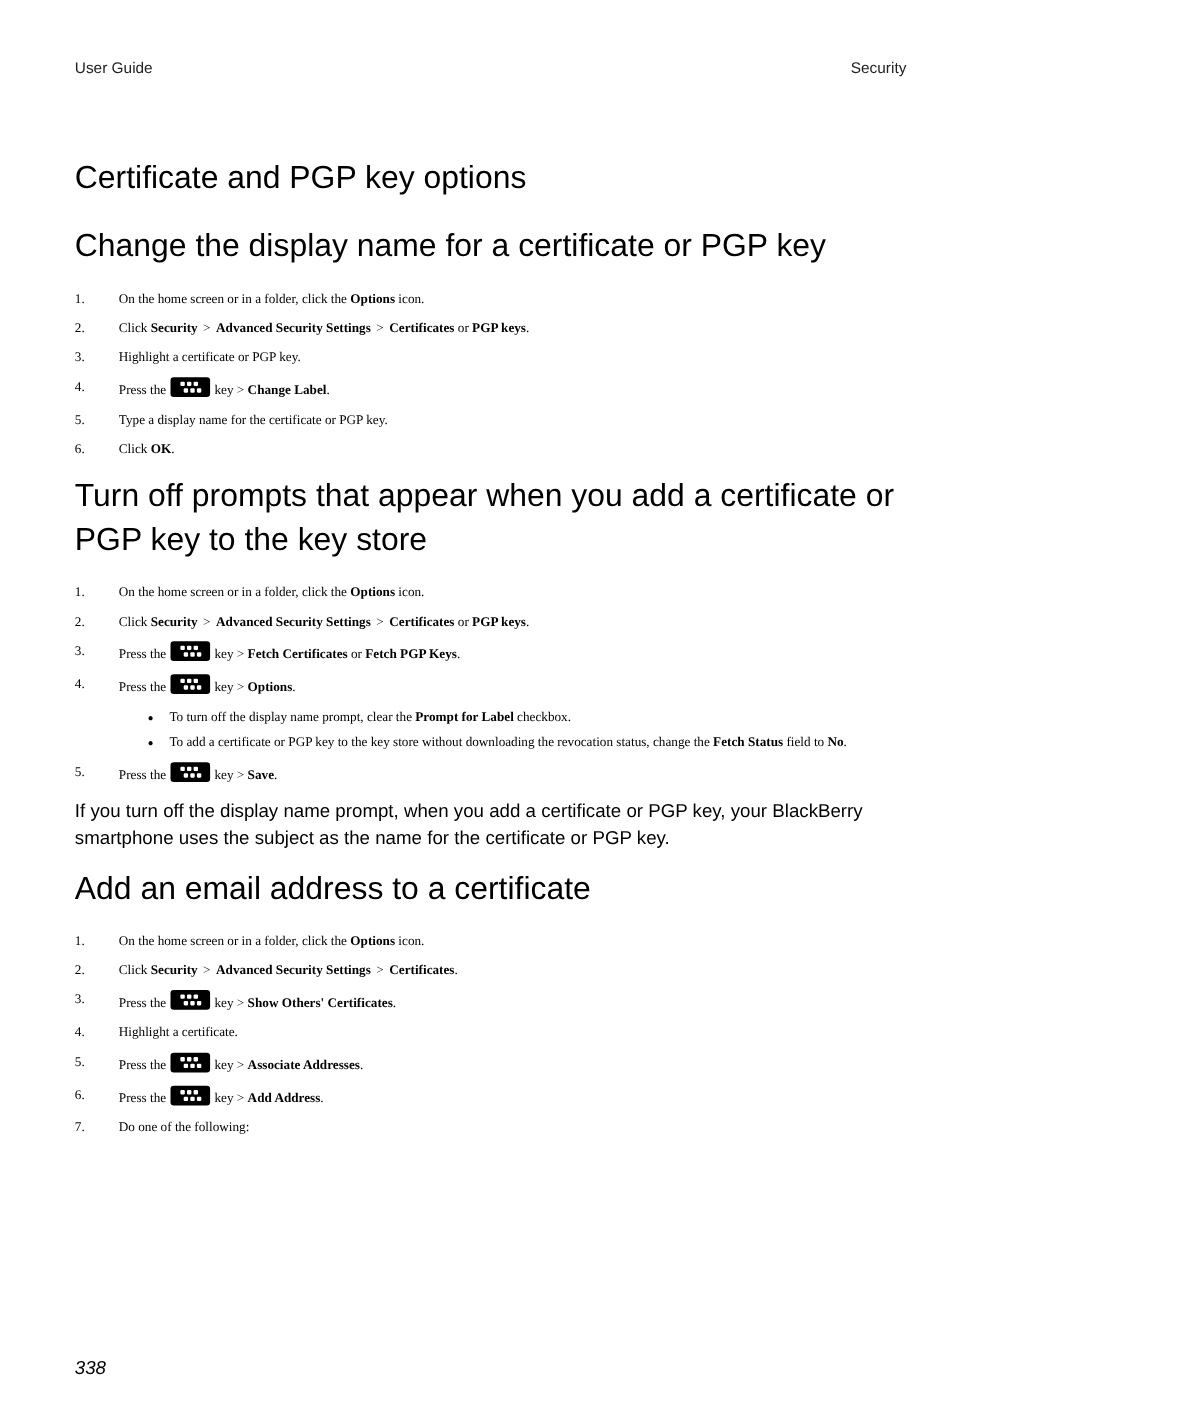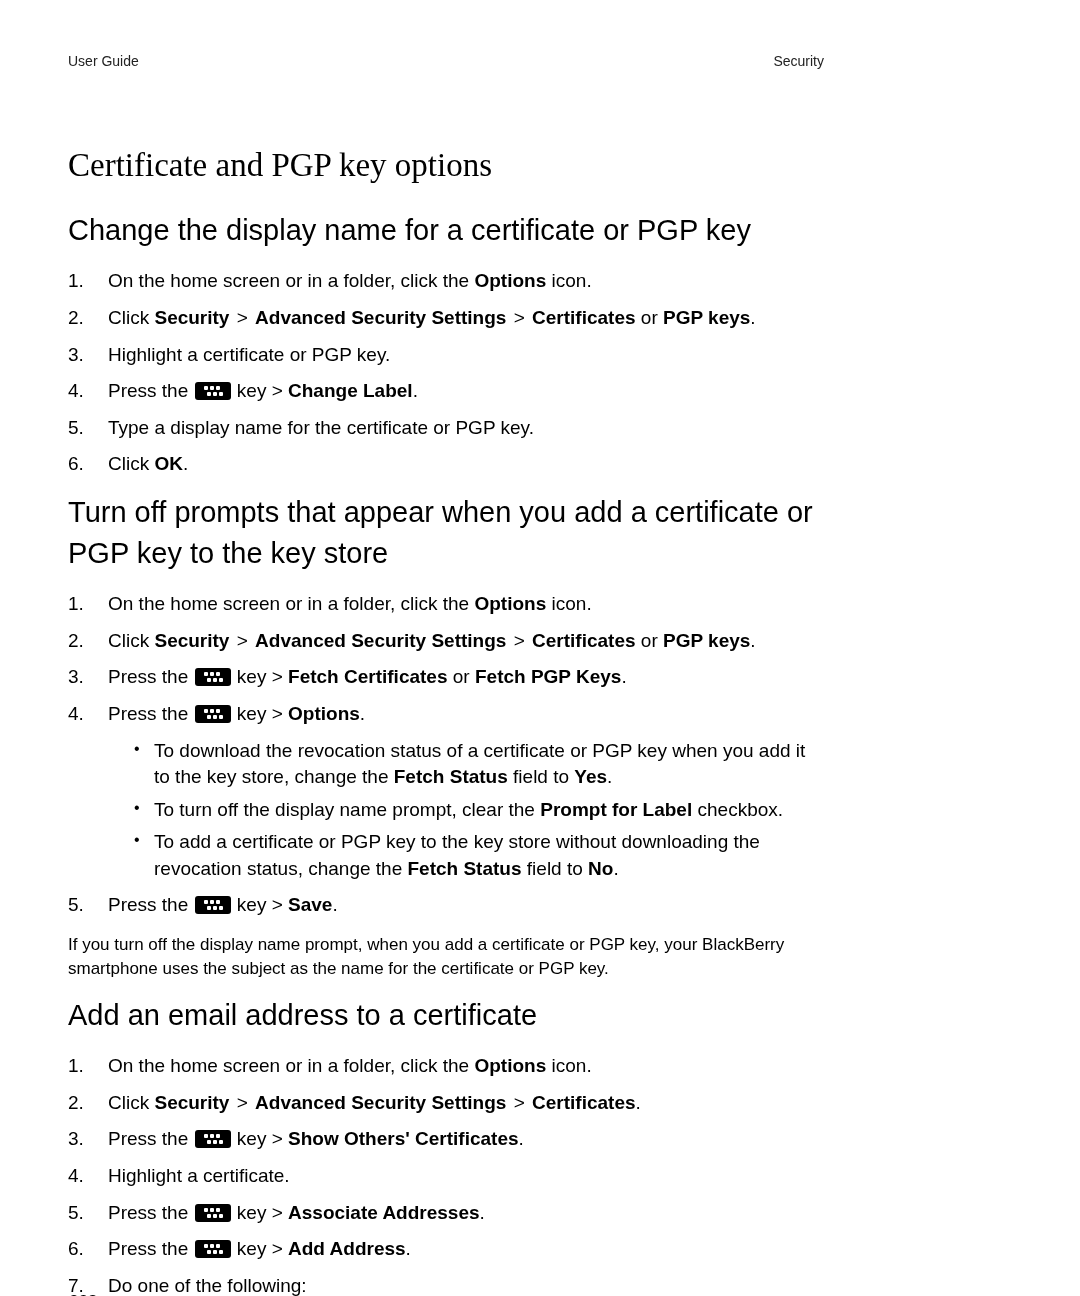--- a/index.html
+++ b/index.html
@@ -20,41 +20,41 @@
   }
   .running-header {
     display: flex;
     justify-content: space-between;
     font-size: 14px;
     color: #222;
     margin-bottom: 70px;
   }
   h1 {
     font-weight: 400;
-    font-size: 33px;
+    font-size: 29px;
     margin: 0 0 22px 0;
-    font-family: Liberation Serif, serif;
   }
   h2 {
     font-weight: 400;
     font-size: 29px;
     margin: 0 0 18px 0;
   }
   ol.steps {
     margin: 0 0 14px 0;
     padding-left: 0;
     list-style: none;
     counter-reset: step;
   }
   ol.steps > li {
     counter-increment: step;
     position: relative;
     padding-left: 40px;
     margin: 0 0 10px 0;
-    font-size: 19px;
+    font-size: 12px;
+    font-family: Liberation Serif, serif;
   }
   ol.steps > li::before {
     content: counter(step) ".";
     position: absolute;
     left: 0;
     top: 0;
   }
   ul.sub {
     list-style: none;
     margin: 10px 0 4px 0;
@@ -153,23 +153,20 @@
     <li>
       <span>Click </span><b>Security</b><span class="gt"> &gt; </span><b>Advanced Security Settings</b><span class="gt"> &gt; </span><b>Certificates</b><span> or </span><b>PGP keys</b><span>.</span>
     </li>
     <li>
       <span>Press the </span><span class="key-icon"></span><span> key &gt; </span><b>Fetch Certificates</b><span> or </span><b>Fetch PGP Keys</b><span>.</span>
     </li>
     <li>
       <span>Press the </span><span class="key-icon"></span><span> key &gt; </span><b>Options</b><span>.</span>
       <ul class="sub">
         <li>
-          <span>To download the revocation status of a certificate or PGP key when you add it to the key store, change the </span><b>Fetch Status</b><span> field to </span><b>Yes</b><span>.</span>
-        </li>
-        <li>
           <span>To turn off the display name prompt, clear the </span><b>Prompt for Label</b><span> checkbox.</span>
         </li>
         <li>
           <span>To add a certificate or PGP key to the key store without downloading the revocation status, change the </span><b>Fetch Status</b><span> field to </span><b>No</b><span>.</span>
         </li>
       </ul>
     </li>
     <li>
       <span>Press the </span><span class="key-icon"></span><span> key &gt; </span><b>Save</b><span>.</span>
     </li>

